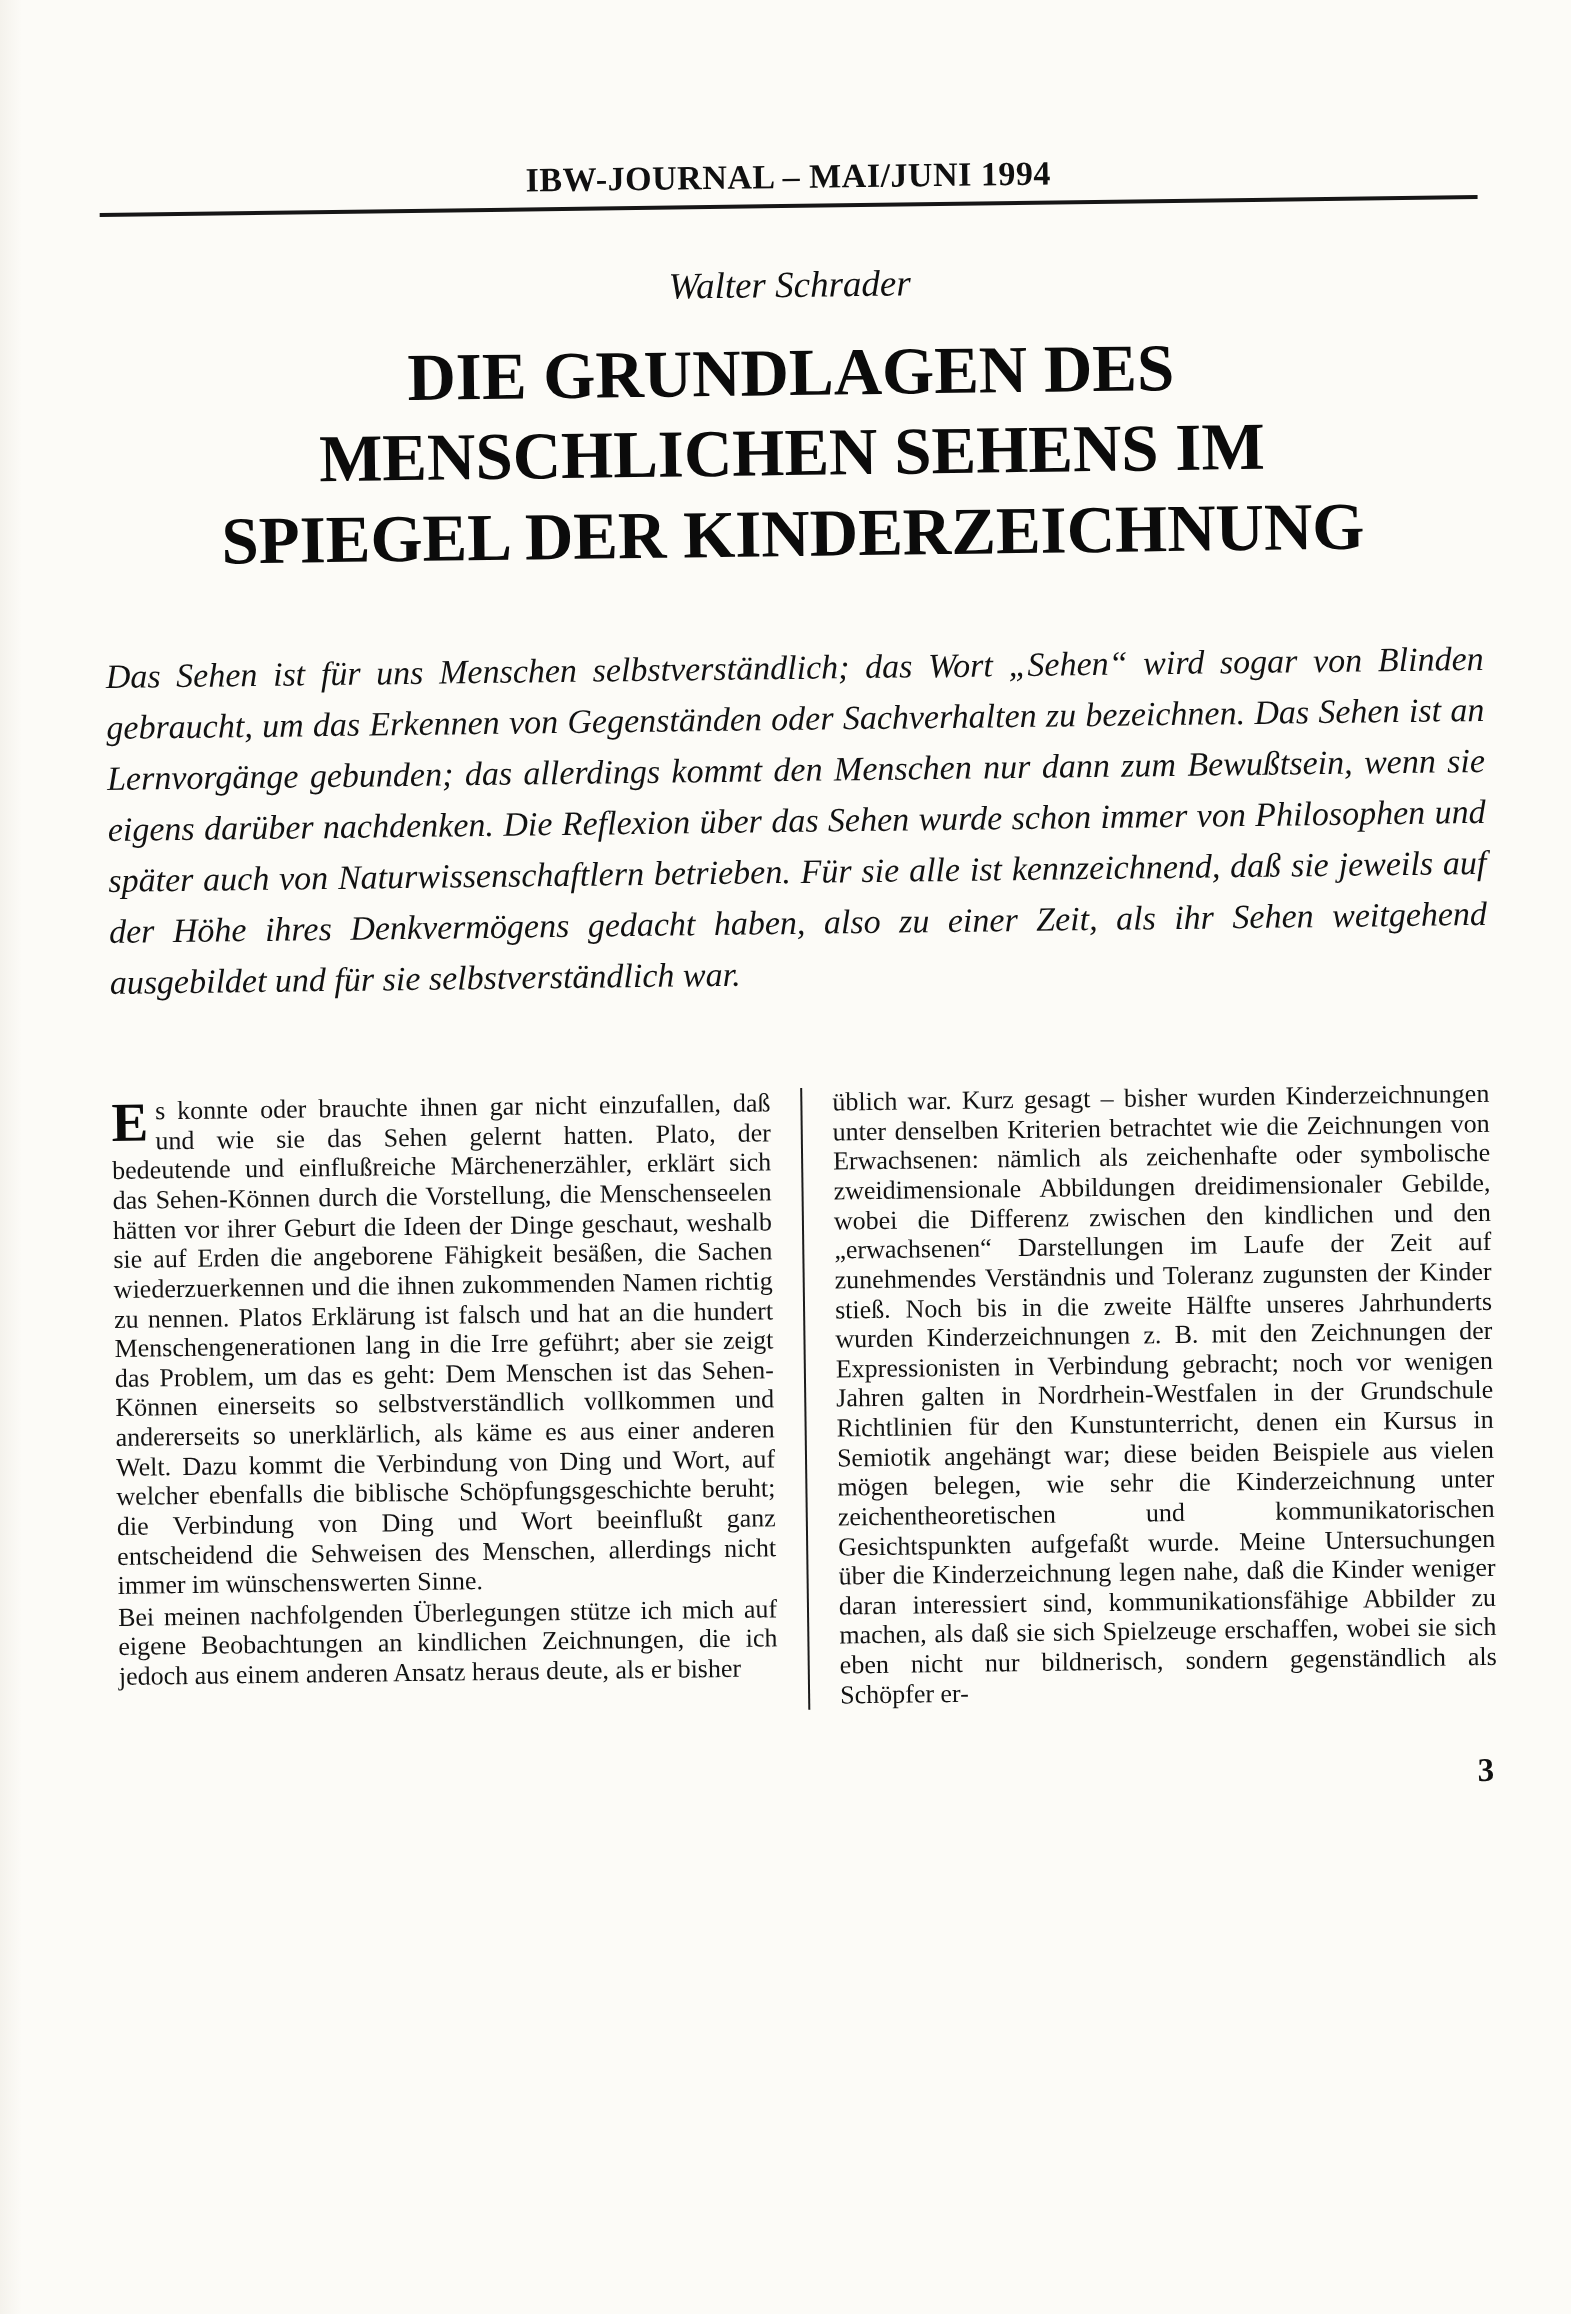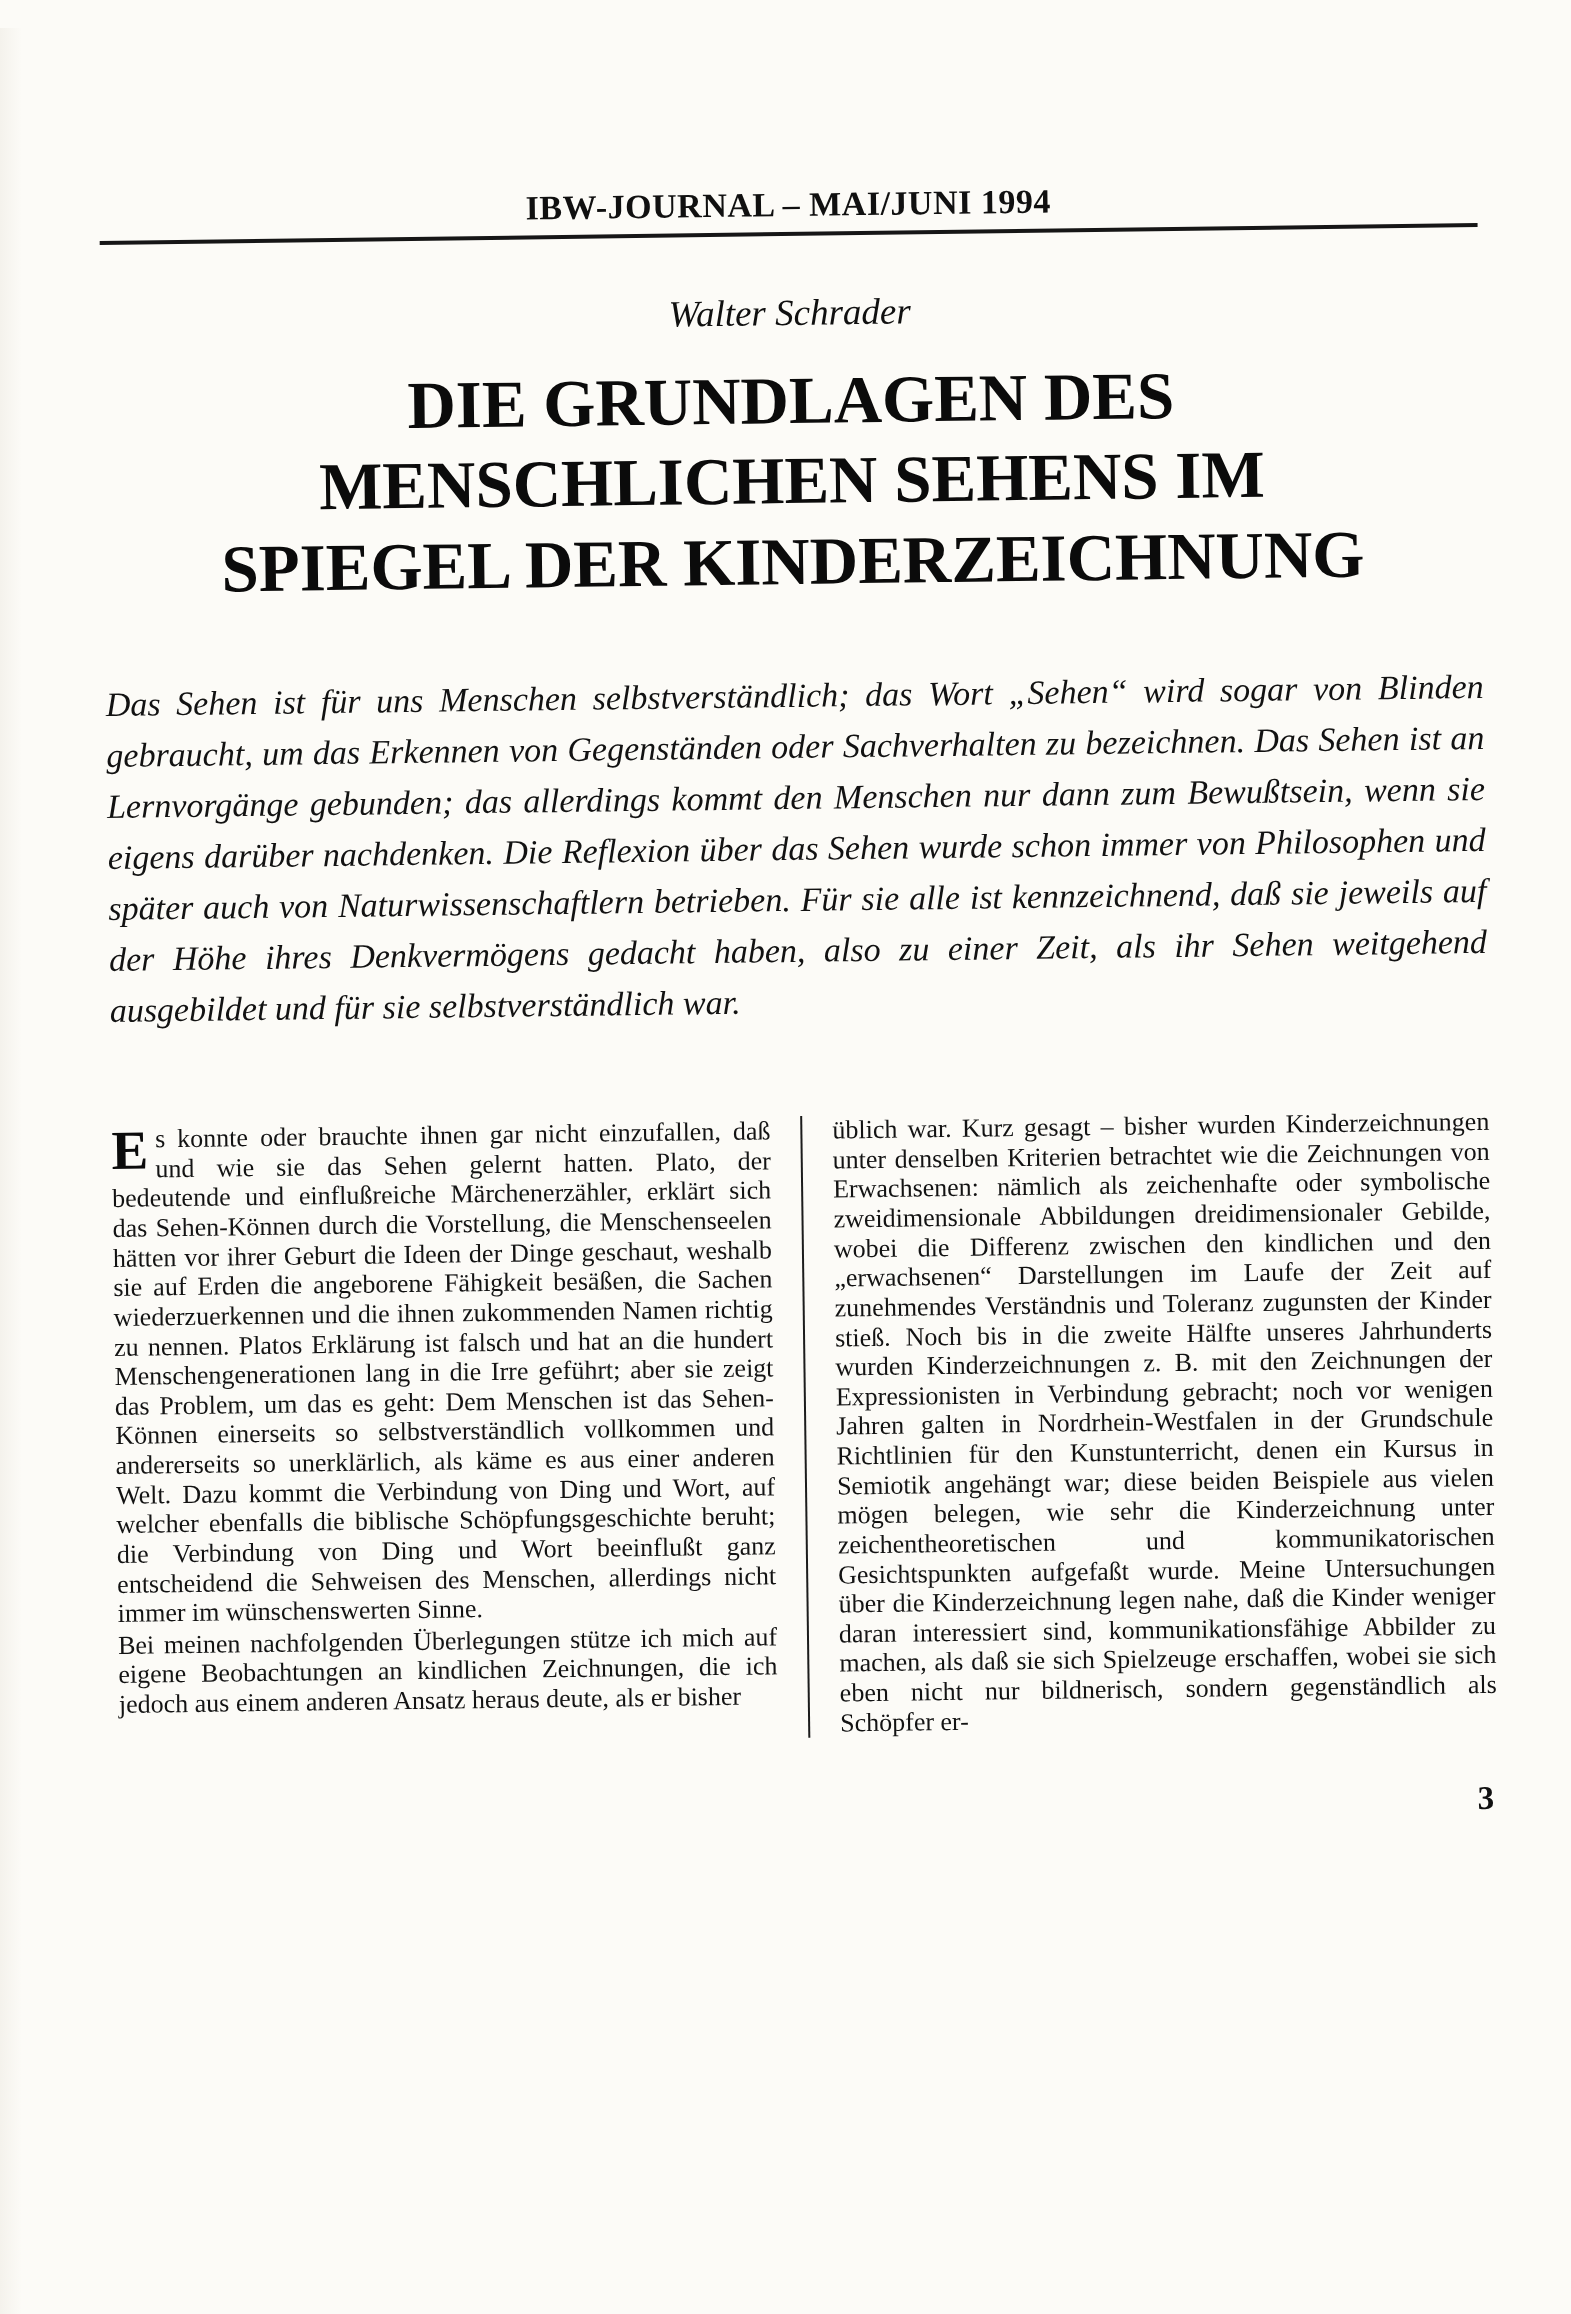--- a/index.html
+++ b/index.html
@@ -13,21 +13,20 @@
     overflow: hidden;
     font-family: "Liberation Serif", "DejaVu Serif", serif;
     color: #101010;
     background: #fcfbf7;
   }
 
   .page {
     position: absolute;
     inset: 0;
     background: linear-gradient(90deg, #f4f2ec 0px, #fcfbf7 22px, #fcfbf7 100%);
-    margin-top: 28px;
   }
 
   .content {
     position: absolute;
     left: 99px;
     top: 158px;
     width: 1378px;
     transform: rotate(-0.75deg);
     transform-origin: 50% 0;
   }

